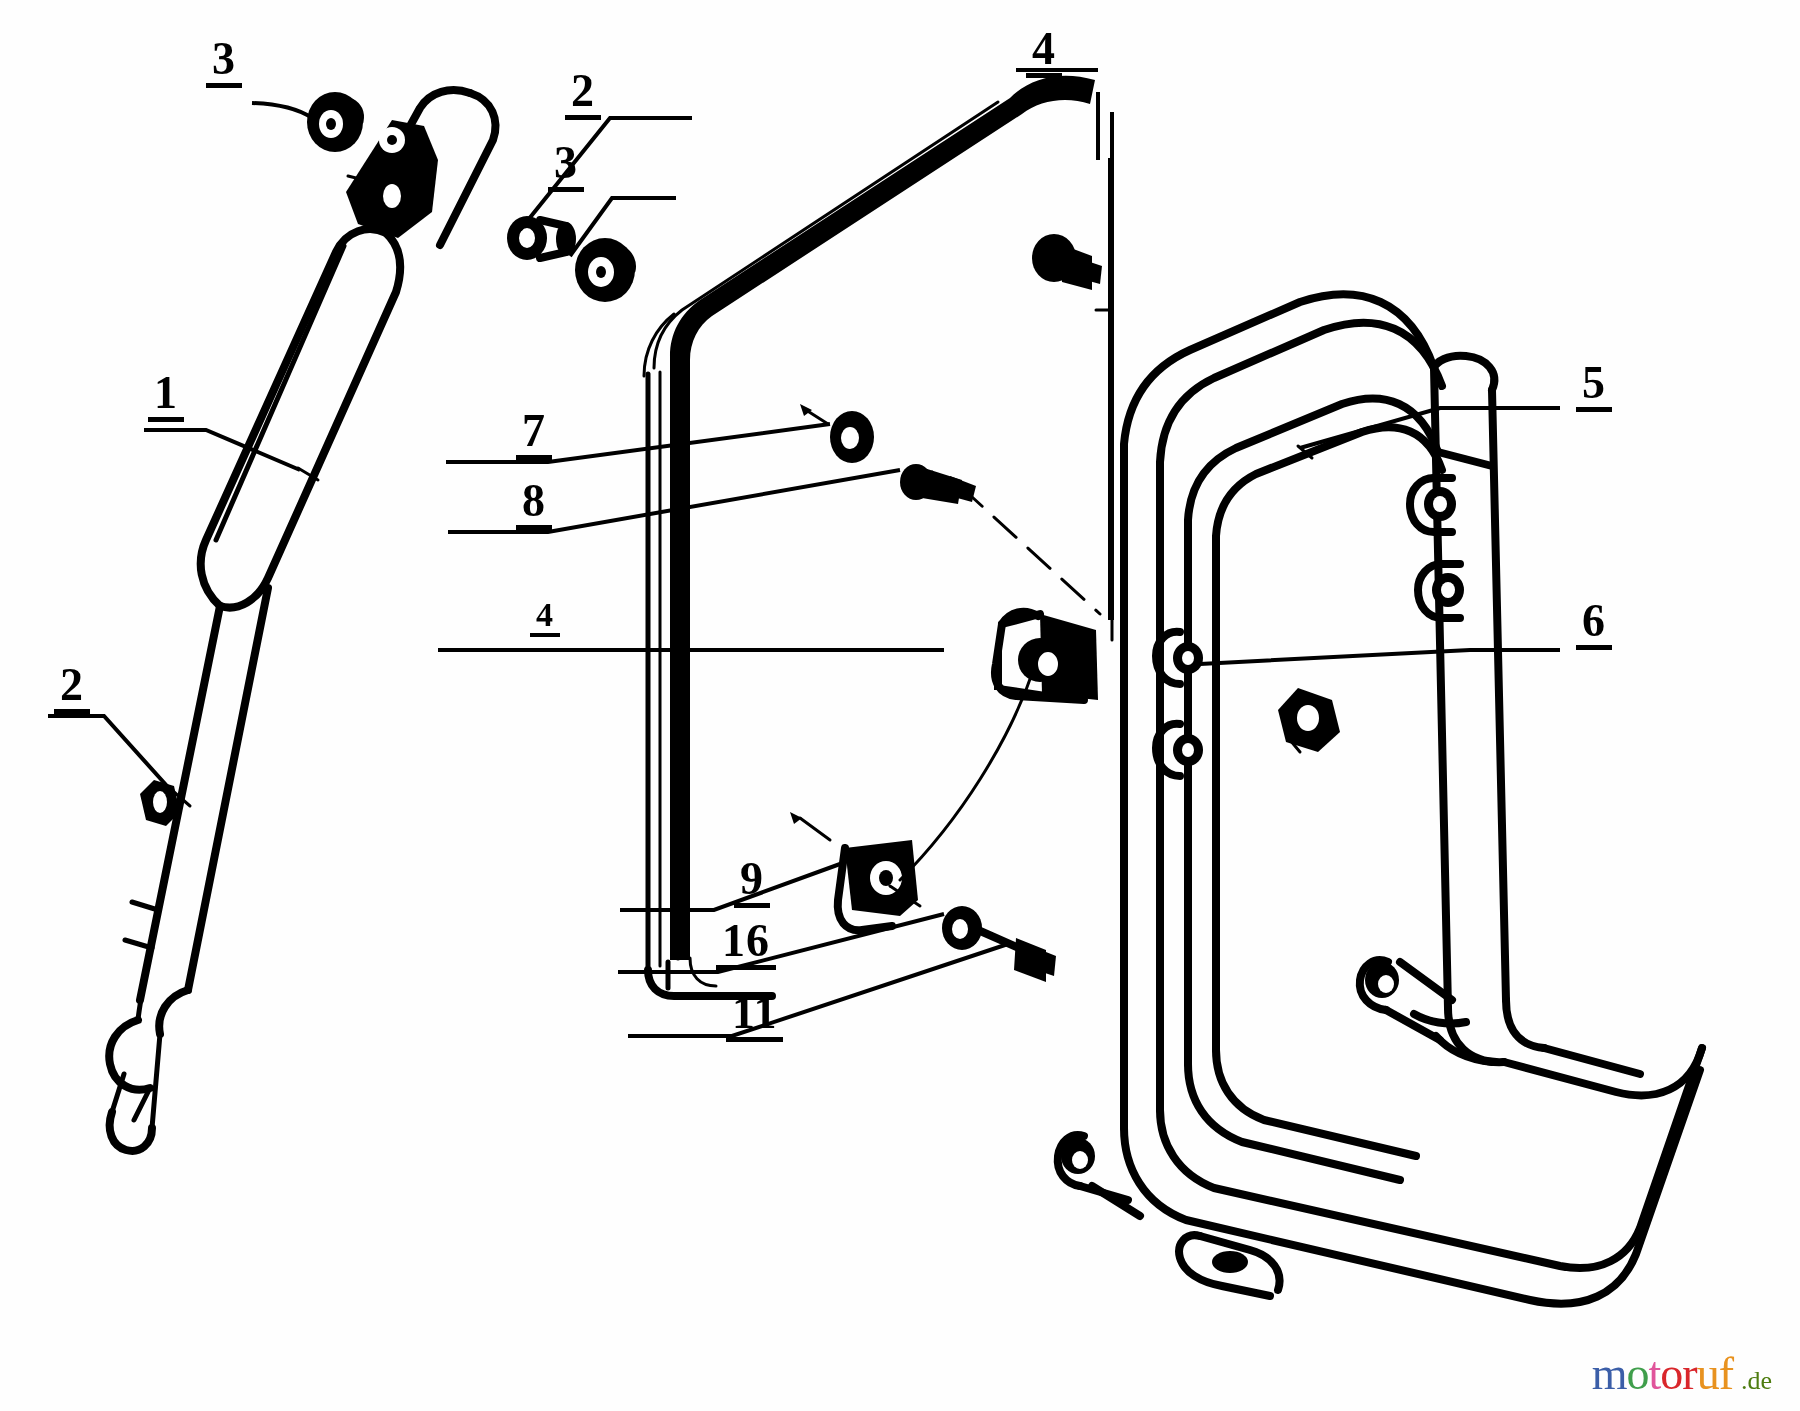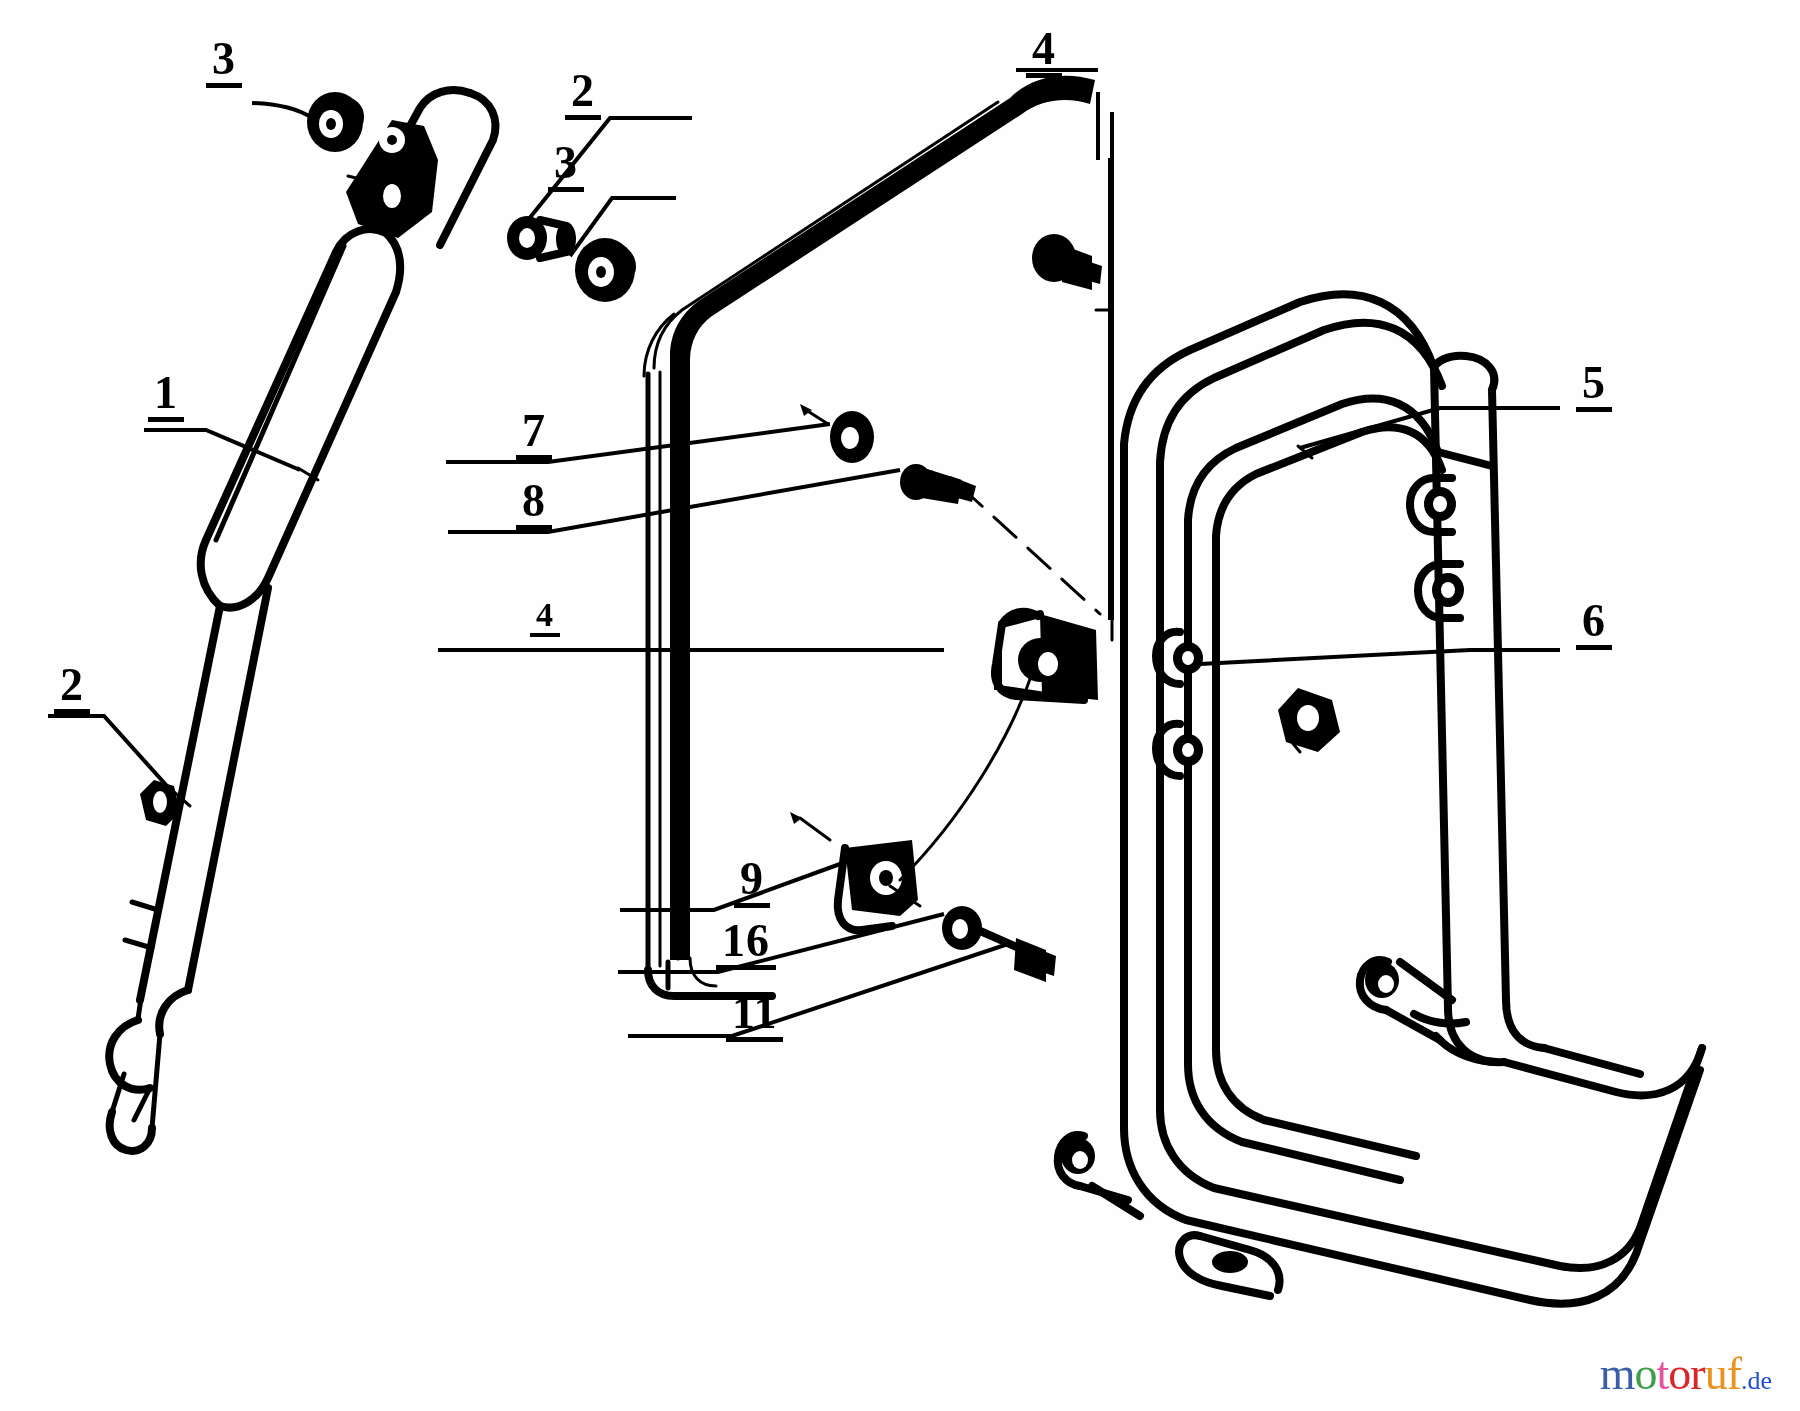--- a/index.html
+++ b/index.html
@@ -50,22 +50,23 @@
     bottom: 14px;
     font-family: "Liberation Serif", serif;
     font-size: 46px;
     font-weight: normal;
     letter-spacing: -1px;
     line-height: 1;
     user-select: none;
   }
   #watermark .suffix {
     font-size: 26px;
-    color: #1d4ed8;
+    color: #4d7c0f;
     letter-spacing: 0;
+    margin-left: 8px;
   }
 </style>
 </head>
 <body>
 
 <div id="page">
 
   <svg id="diagram-svg" viewBox="0 0 1800 1411" xmlns="http://www.w3.org/2000/svg">
 
     <defs>

